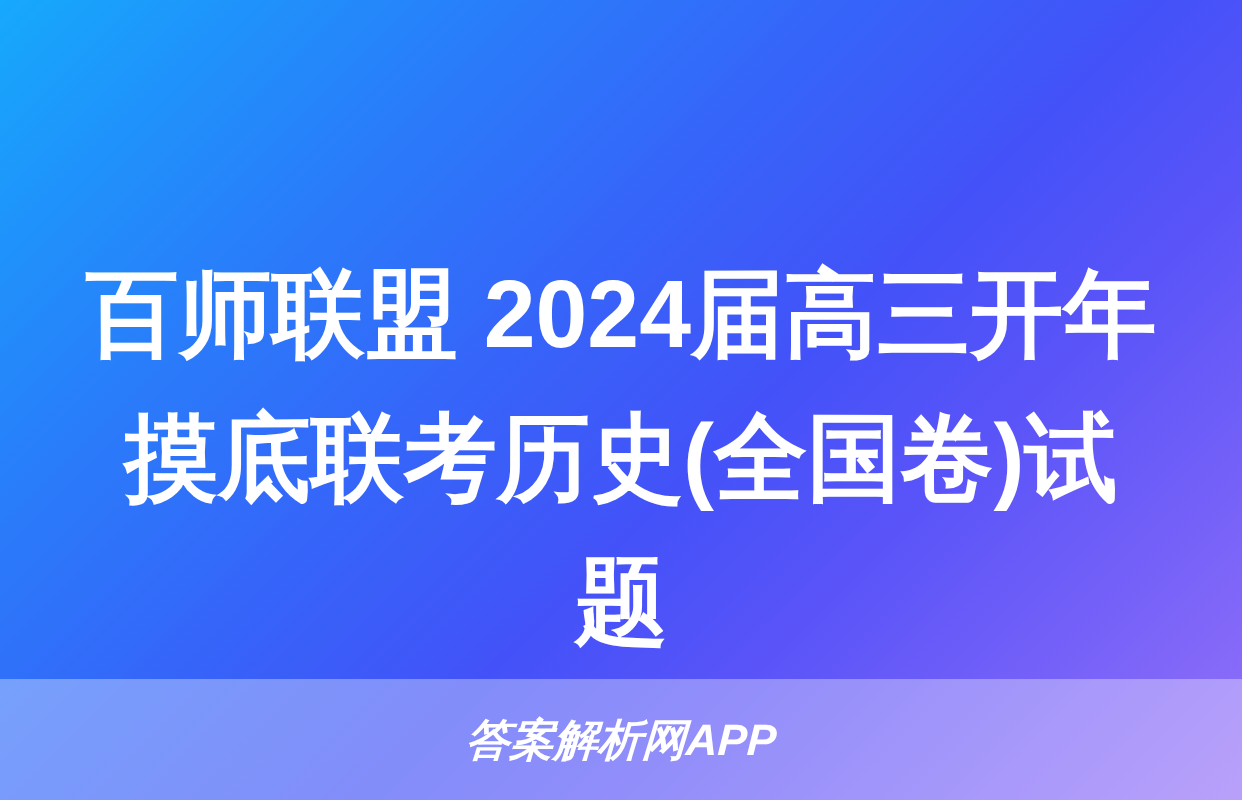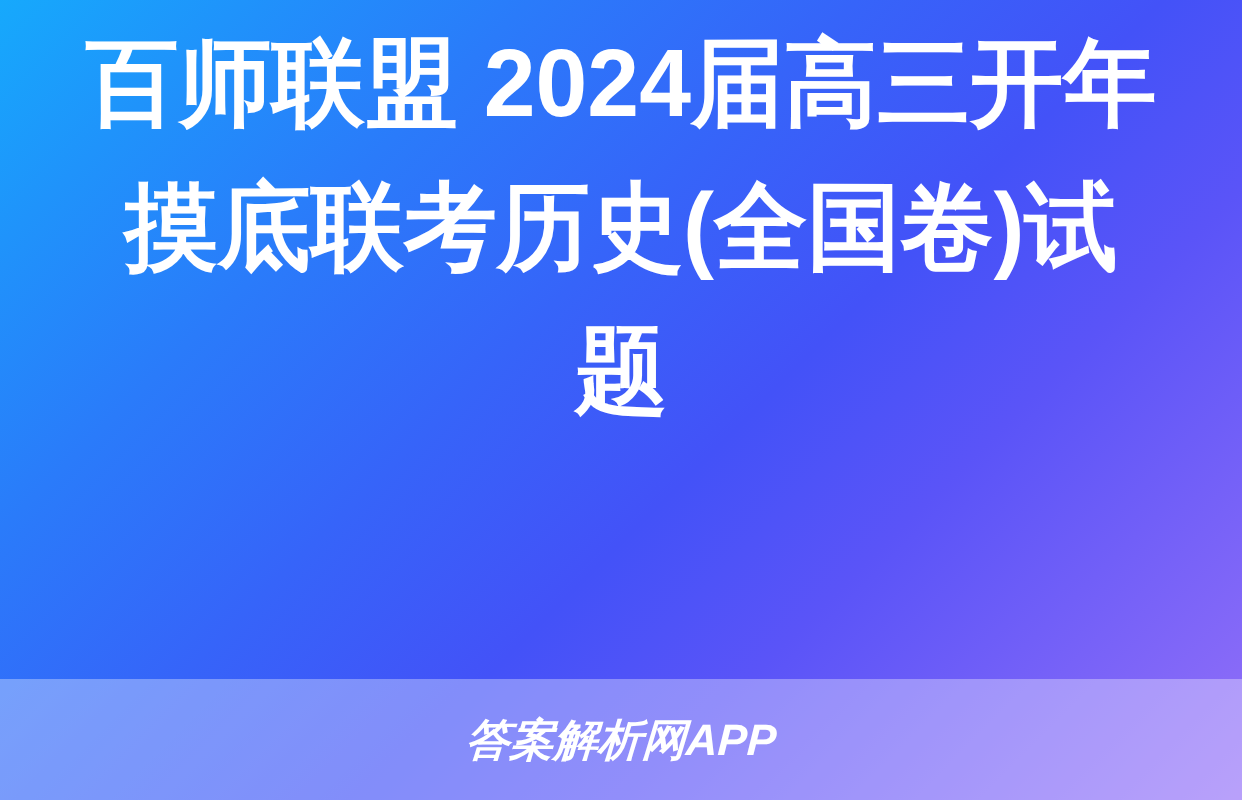--- a/index.html
+++ b/index.html
@@ -27,24 +27,24 @@
   }
 
   
   #title-block {
     position: absolute;
     left: 0;
     right: 0;
     top: 0;
     height: 679px;
     display: flex;
-    align-items: flex-start;
+    align-items: flex-end;
     justify-content: center;
     box-sizing: border-box;
-    padding: 12px 68px;
+    padding: 4px 68px;
   }
   #title-text {
     color: #ffffff;
     font-size: 96px;
     font-weight: 700;
     line-height: 144px;
     text-align: center;
     letter-spacing: 0px;
     word-break: break-word;
     transform: scaleX(0.97);

